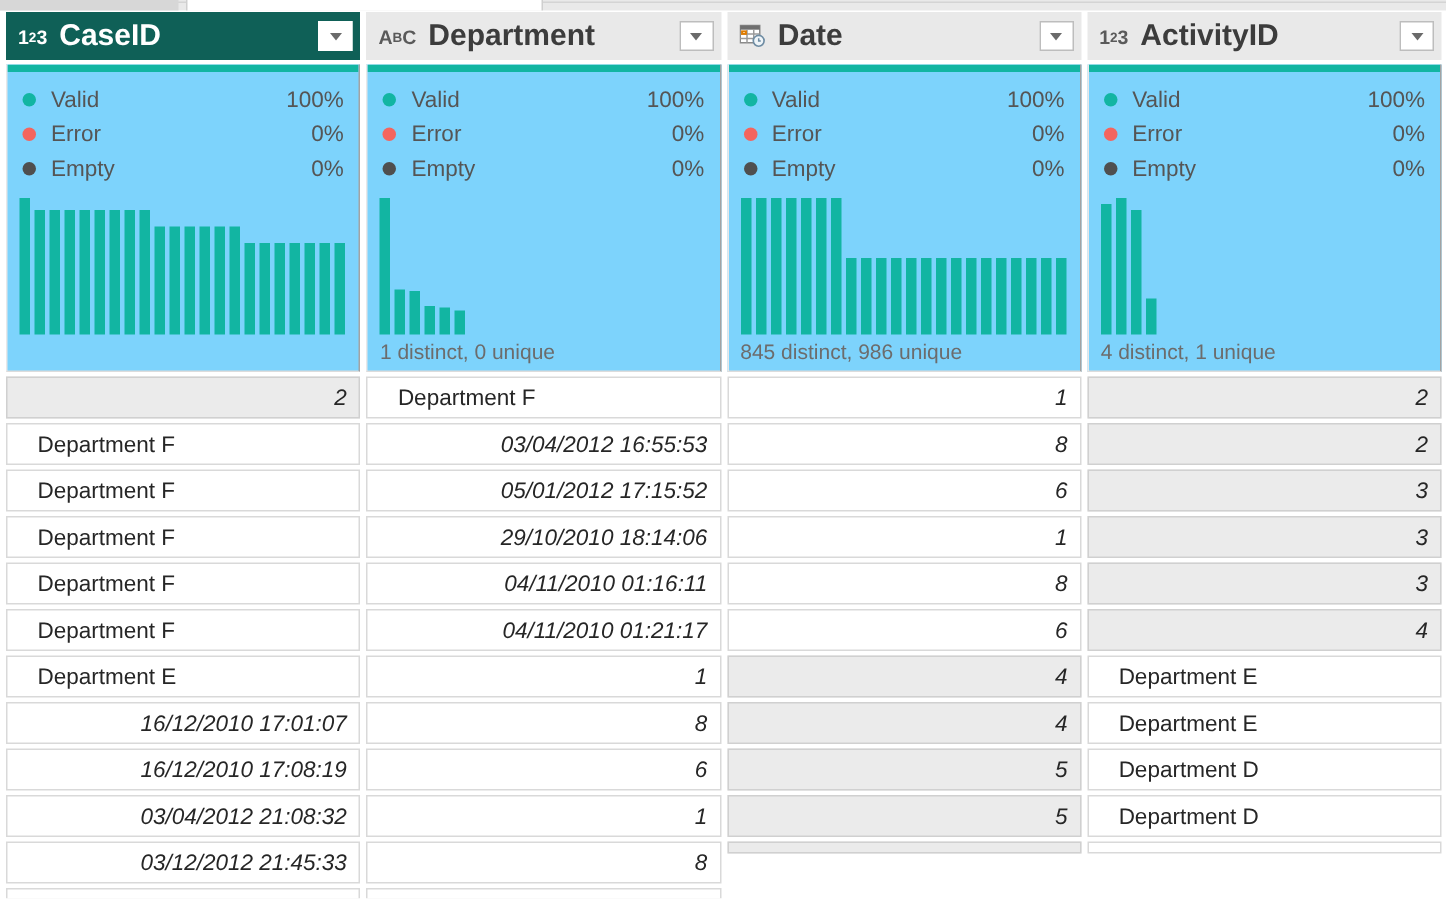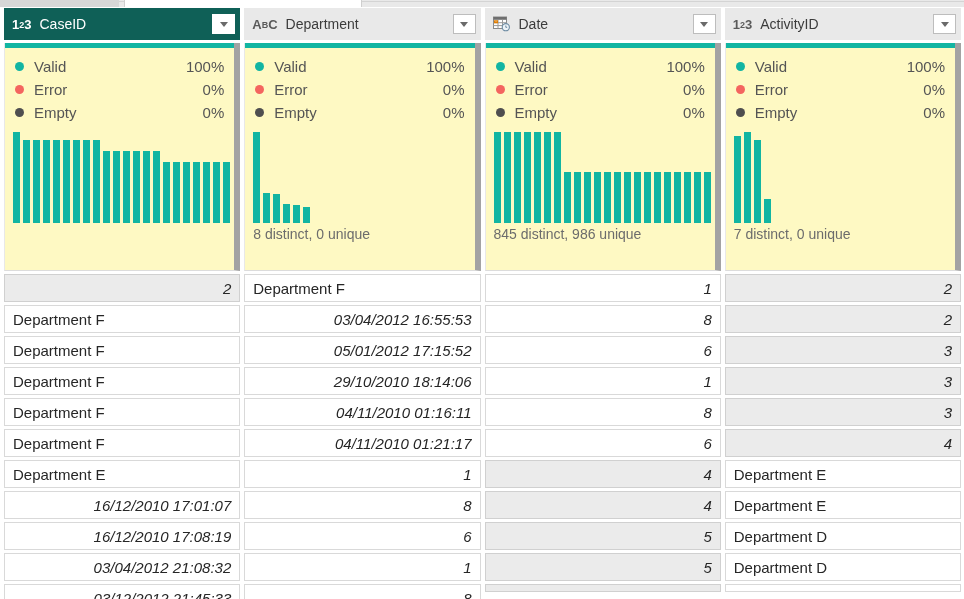--- a/index.html
+++ b/index.html
@@ -16,53 +16,53 @@
   .strip-box{position:absolute;left:124px;top:0;width:236px;height:7px;background:#fff;
              border-left:1px solid #cfcfcf;border-right:1px solid #cfcfcf;}
 
   #grid{display:grid;grid-template-columns:repeat(4,1fr);column-gap:4px;row-gap:3px;
         padding:1px 3px 0 4px;}
 
   
   .hcell{height:32px;display:flex;align-items:center;background:#e9e9e9;
          padding:0 5px 0 8px;box-sizing:border-box;}
   .hcell.sel{background:var(--dark-teal);}
-  .hname{font-size:14px;font-weight:400;color:#3c3c3c;white-space:nowrap;overflow:hidden;}
+  .hname{font-size:20px;font-weight:700;color:#3c3c3c;white-space:nowrap;overflow:hidden;}
   .hcell.sel .hname{color:#fff;}
   .ticon{color:#5a5a5a;font-weight:600;margin-right:8px;white-space:nowrap;display:inline-flex;align-items:baseline;}
   .hcell.sel .ticon{color:#fff;}
   .ic-pre,.ic-post{font-size:13px;line-height:1;}
   .ic-sup{font-size:9px;line-height:1;position:relative;top:-1px;}
   .dticon svg{display:block;}
   .dd{margin-left:auto;width:21px;height:18px;background:#fff;border:1px solid #bdbdbd;
       display:flex;align-items:center;justify-content:center;flex:none;cursor:pointer;}
   .hcell.sel .dd{border-color:#fff;}
   .tri{width:0;height:0;border-left:4px solid transparent;border-right:4px solid transparent;
        border-top:5px solid #6a6a6a;}
 
   
-  .pcell{height:228px;background:#fef9c3;box-sizing:border-box;overflow:hidden;
-         border-left:1px solid #e8e8e8;border-right:6px solid #a3a3a3;border-bottom:1px solid #dcdcdc;}
+  .pcell{height:205px;background:#7dd3fc;box-sizing:border-box;overflow:hidden;
+         border-left:1px solid #e8e8e8;border-right:1px solid #a3a3a3;border-bottom:1px solid #dcdcdc;}
   .qbar{height:5px;background:var(--teal);}
   .stats{margin:7px 10px 0;}
   .srow{display:flex;align-items:center;height:23px;font-size:15px;color:#555;}
   .dot{width:9px;height:9px;border-radius:50%;margin-right:10px;flex:none;}
   .dot-valid{background:var(--teal);}
   .dot-error{background:var(--red);}
   .dot-empty{background:var(--darkgray);}
   .spct{margin-left:auto;}
   .hist{height:91px;margin:8px 8px 0;display:flex;align-items:flex-end;gap:3px;}
   .bar{width:7px;background:var(--teal);flex:none;}
   .distinct{margin:3px 8px 0;font-size:14px;color:#6c6c6c;white-space:nowrap;}
 
   
   .cell{height:28px;background:#fff;border:1px solid #d9d9d9;box-sizing:border-box;
         font-size:15px;color:#262626;display:flex;align-items:center;overflow:hidden;white-space:nowrap;}
   .cell.alr{justify-content:flex-end;padding-right:8px;}
-  .cell.all{justify-content:flex-start;padding-left:8px;text-align:right;}
+  .cell.all{justify-content:flex-start;padding-left:20px;text-align:right;}
   .cell.ital{font-style:italic;}
   .cell.csel{background:#ebebeb;border-color:#d0d0d0;}
   .cell.partial{height:8px;}
 </style>
 </head>
 <body>
 
 <div id="canvas">
   <div class="strip">
     <div class="strip-left"></div>
@@ -187,21 +187,21 @@
       </div>
     </div>
     <div class="hist">
           <div class="bar" style="height: 100%;"></div>
           <div class="bar" style="height: 33%;"></div>
           <div class="bar" style="height: 32%;"></div>
           <div class="bar" style="height: 21%;"></div>
           <div class="bar" style="height: 20%;"></div>
           <div class="bar" style="height: 18%;"></div>
         </div>
-    <div class="distinct">8 distinct, 0 unique</div>
+    <div class="distinct">1 distinct, 0 unique</div>
   </div>
 
   <div class="pcell">
     <div class="qbar"></div>
     <div class="stats">
       <div class="srow">
         <span class="dot dot-valid"></span>
         <span class="slabel lbl-valid">Valid</span>
         <span class="spct pct-valid">100%</span>
       </div>
@@ -261,21 +261,21 @@
         <span class="slabel lbl-empty">Empty</span>
         <span class="spct pct-empty">0%</span>
       </div>
     </div>
     <div class="hist">
           <div class="bar" style="height: 96%;"></div>
           <div class="bar" style="height: 100%;"></div>
           <div class="bar" style="height: 91%;"></div>
           <div class="bar" style="height: 26%;"></div>
         </div>
-    <div class="distinct">7 distinct, 0 unique</div>
+    <div class="distinct">4 distinct, 1 unique</div>
   </div>
 <div class="cell csel alr ital">2</div>
       <div class="cell all">Department F</div>
       <div class="cell alr ital">1</div>
       <div class="cell csel alr ital">2</div>
       <div class="cell all">Department F</div>
       <div class="cell alr ital">03/04/2012 16:55:53</div>
       <div class="cell alr ital">8</div>
       <div class="cell csel alr ital">2</div>
       <div class="cell all">Department F</div>

